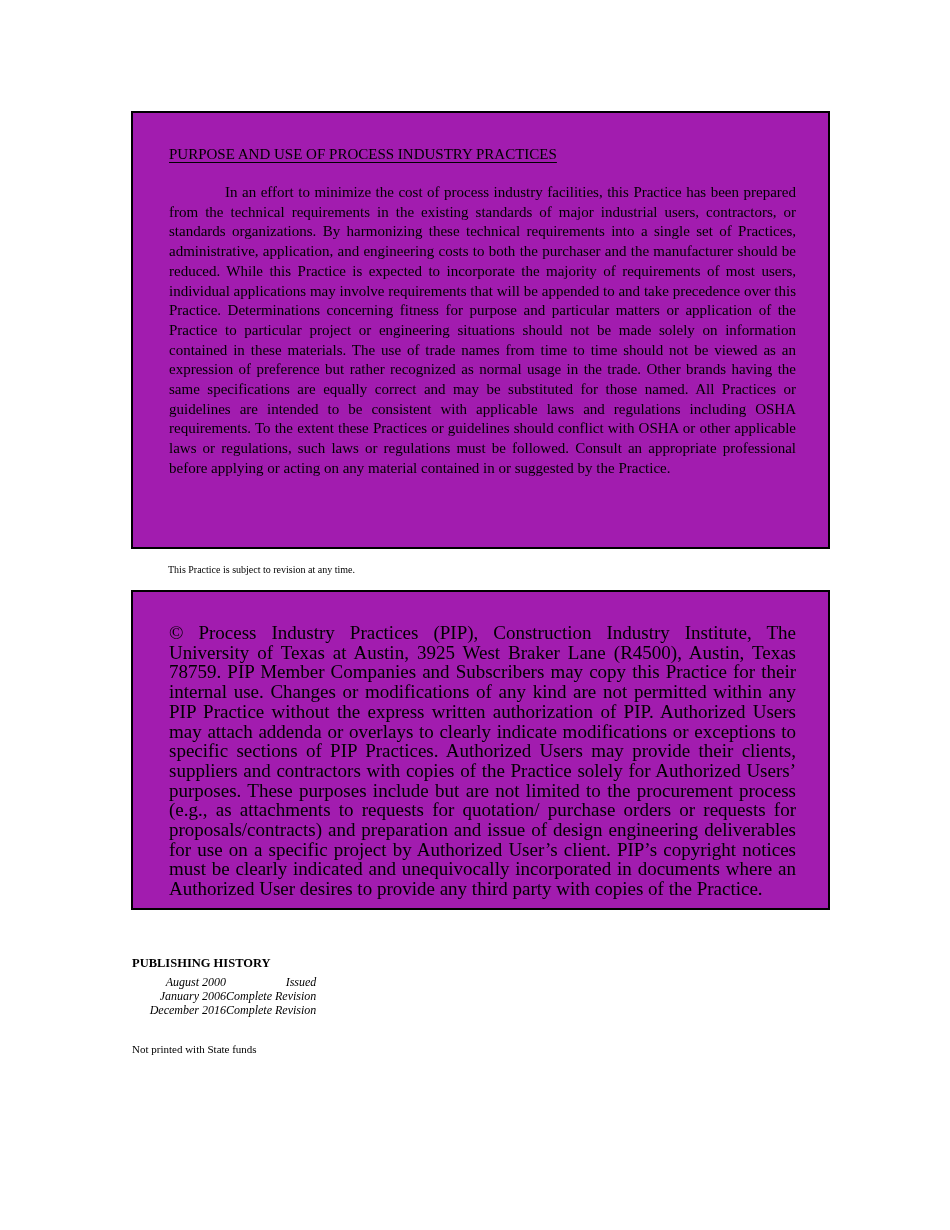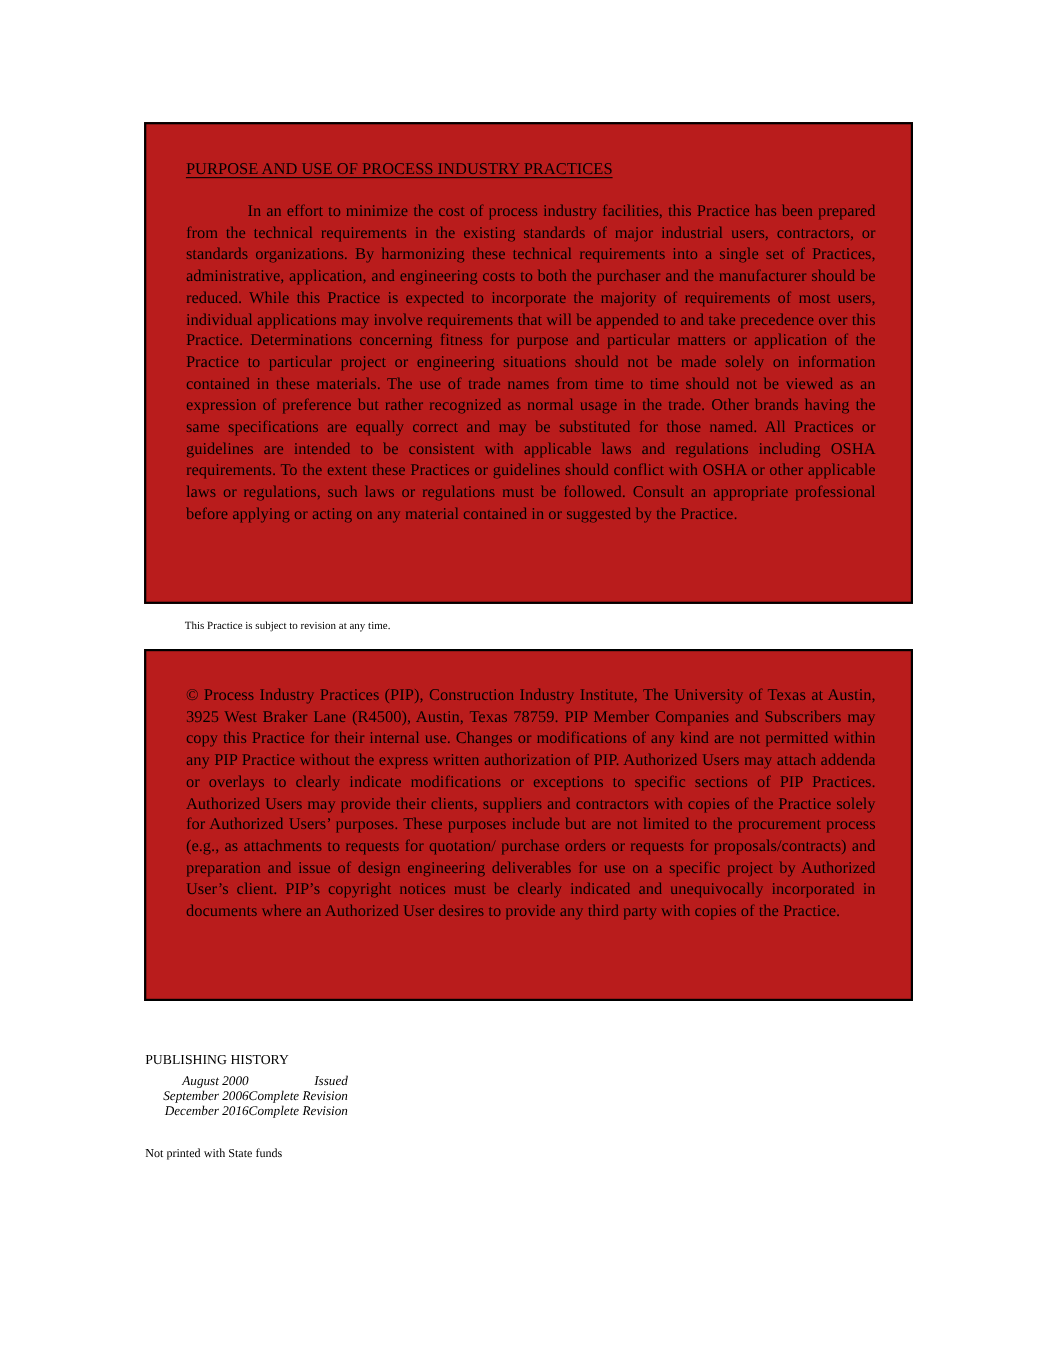--- a/index.html
+++ b/index.html
@@ -14,21 +14,21 @@
     font-family: "Liberation Serif", "DejaVu Serif", serif;
     color: #000000;
     overflow: hidden;
   }
   .framed-box {
     position: absolute;
     left: 131px;
     width: 699px;
     border: 2px solid #000000;
     box-sizing: border-box;
-    background: #b91c1c;
+    background: #a21caf;
   }
   .purpose-box {
     top: 111px;
     height: 438px;
     padding: 31px 32px 0 36px;
   }
   .purpose-title {
     font-size: 15px;
     line-height: 20px;
     text-decoration: underline;
@@ -50,34 +50,34 @@
     font-size: 10px;
     line-height: 19.7px;
   }
   .copyright-box {
     top: 590px;
     height: 320px;
     padding: 31px 32px 0 36px;
   }
   .copyright-body {
     margin: 0;
-    font-size: 15px;
+    font-size: 19px;
     line-height: 19.7px;
     text-align: justify;
   }
   .pub-history {
     position: absolute;
     left: 132px;
     top: 956px;
   }
   .pub-heading {
     margin: 0;
     font-size: 12.5px;
     line-height: 15px;
-    font-weight: normal;
+    font-weight: bold;
   }
   .pub-table {
     margin-top: 4px;
     font-size: 12px;
     line-height: 14px;
     font-style: italic;
     text-align: right;
   }
   .pub-row {
     display: grid;
@@ -106,21 +106,21 @@
 </div>
 
 <div class="pub-history">
   <h2 class="pub-heading">PUBLISHING HISTORY</h2>
   <div class="pub-table">
     <div class="pub-row">
       <span>August 2000</span>
       <span>Issued</span>
     </div>
     <div class="pub-row">
-      <span>September 2006</span>
+      <span>January 2006</span>
       <span>Complete Revision</span>
     </div>
     <div class="pub-row">
       <span>December 2016</span>
       <span>Complete Revision</span>
     </div>
   </div>
 </div>
 
 <div class="footer-note">Not printed with State funds</div>

